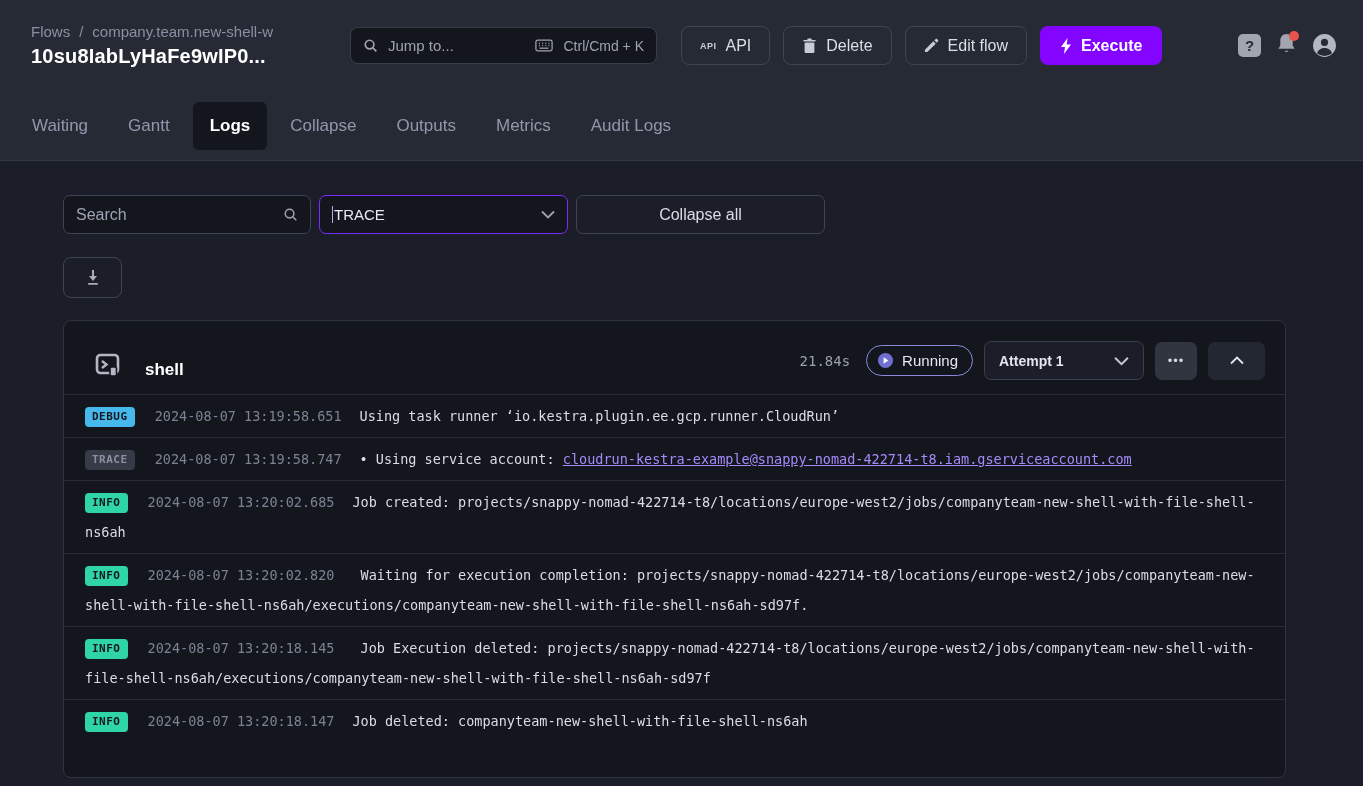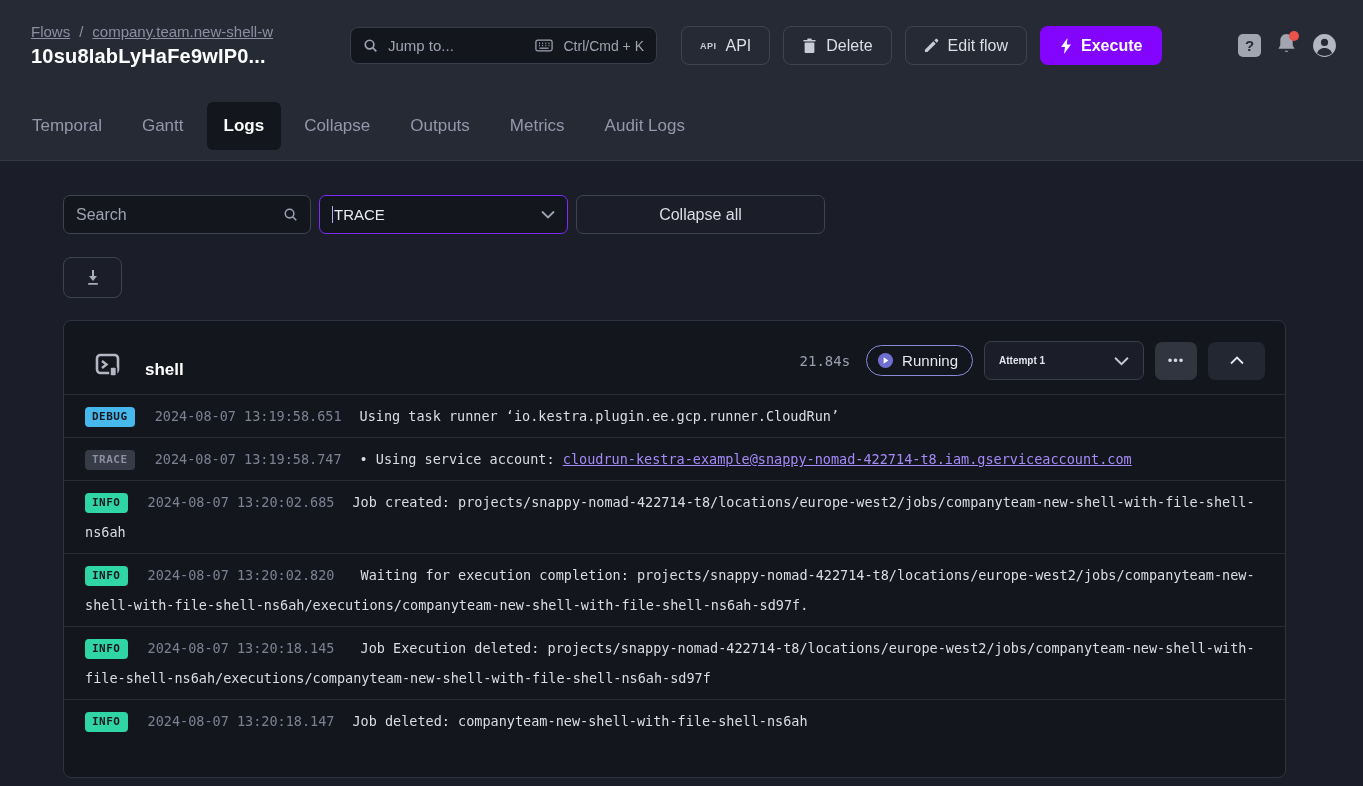--- a/index.html
+++ b/index.html
@@ -13,21 +13,21 @@
   .mono { font-family:"DejaVu Sans Mono", monospace; }
 
   
   .header {
     height:91px; background:#262A35;
     display:flex; align-items:center;
     padding:0 26px 0 31px; gap:24px;
   }
   .header-left { width:295px; flex:none; }
   .breadcrumb { font-size:15px; color:#8A90A2; margin-bottom:5px; display:flex; gap:9px; }
-  .breadcrumb .crumb { cursor:pointer;text-decoration:underline; }
+  .breadcrumb .crumb { cursor:pointer; }
   .page-title { font-size:20px; font-weight:bold; color:#FFFFFF; letter-spacing:.2px; }
 
   .jump-to {
     width:307px; height:37px; flex:none;
     background:#14161D; border:1px solid #383D4A; border-radius:8px;
     display:flex; align-items:center; padding:0 12px; gap:10px;
     color:#9EA3B2; font-size:15px;
   }
   .jump-to .spacer { flex:1; }
   .jump-to .shortcut { font-size:14px; color:#9EA3B2; }
@@ -110,21 +110,21 @@
   .panel-right { margin-left:auto; display:flex; align-items:center; gap:11px; }
   .duration { font-size:14px; color:#9AA0AE; margin-right:5px; }
   .status-pill {
     height:31px; border:1px solid #8A8AD8; border-radius:999px;
     display:flex; align-items:center; gap:8px; padding:0 14px 0 10px;
     color:#E6E7F0; font-size:15px; cursor:pointer;
   }
   .attempt-select {
     width:160px; height:39px; background:#1B1E29; border:1px solid #3A3F4E;
     border-radius:7px; display:flex; align-items:center; padding:0 14px;
-    font-size:10px; font-weight:bold; color:#E3E5EC; cursor:pointer;
+    font-size:14px; font-weight:bold; color:#E3E5EC; cursor:pointer;
   }
   .attempt-select .spacer { flex:1; }
   .dots-btn {
     width:42px; height:38px; background:#31353F; border:none; border-radius:7px;
     color:#D5D7DE; font-size:13px; letter-spacing:1px; cursor:pointer;
     display:flex; align-items:center; justify-content:center;
   }
   .collapse-btn {
     width:57px; height:38px; background:#232731; border:none; border-radius:7px;
     color:#E3E5EC; cursor:pointer;
@@ -235,21 +235,21 @@
       <svg width="25" height="25" viewBox="0 0 24 24">
           <circle cx="12" cy="12" r="11" fill="#B4B6C2"></circle>
           <circle cx="12" cy="9" r="3.4" fill="#262A35"></circle>
           <path d="M4.8 19.5 C6 15.8 9 14.4 12 14.4 C15 14.4 18 15.8 19.2 19.5 A11 11 0 0 1 4.8 19.5 Z" fill="#262A35"></path>
         </svg>
     </div>
   </div>
 </div>
 
 <div class="tabbar">
-  <div class="tab">Temporal</div>
+  <div class="tab">Waiting</div>
   <div class="tab">Gantt</div>
   <div class="tab active">Logs</div>
   <div class="tab">Collapse</div>
   <div class="tab">Outputs</div>
   <div class="tab">Metrics</div>
   <div class="tab">Audit Logs</div>
 </div>
 
 <div class="content">
 

